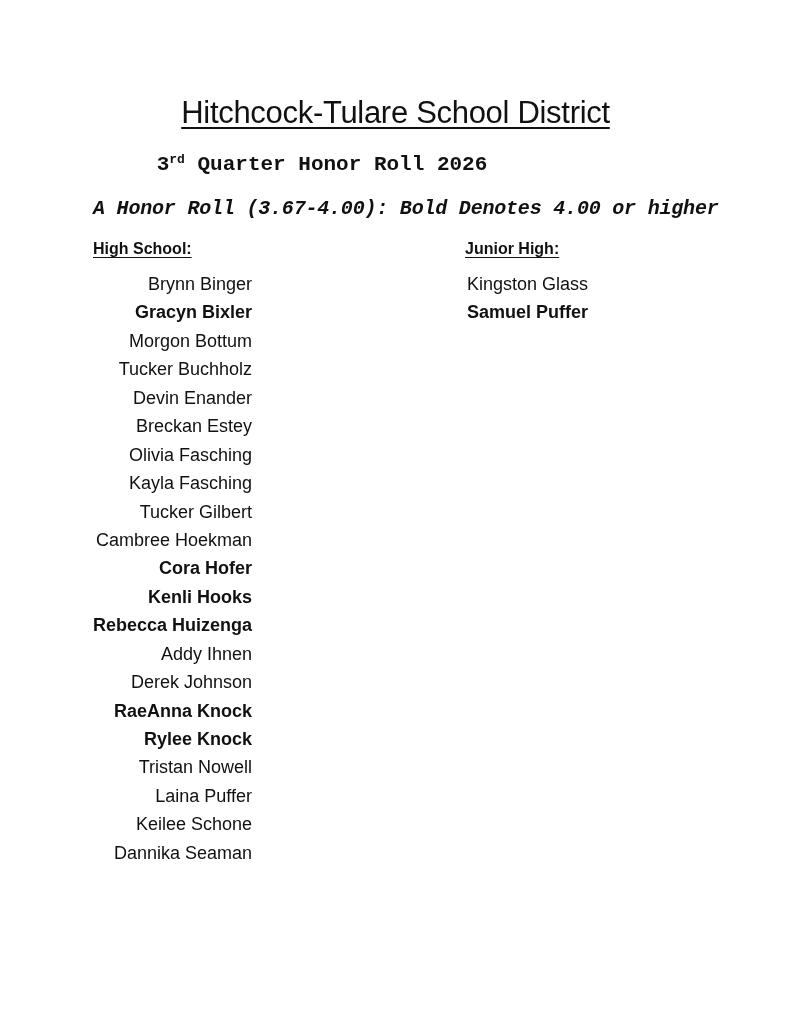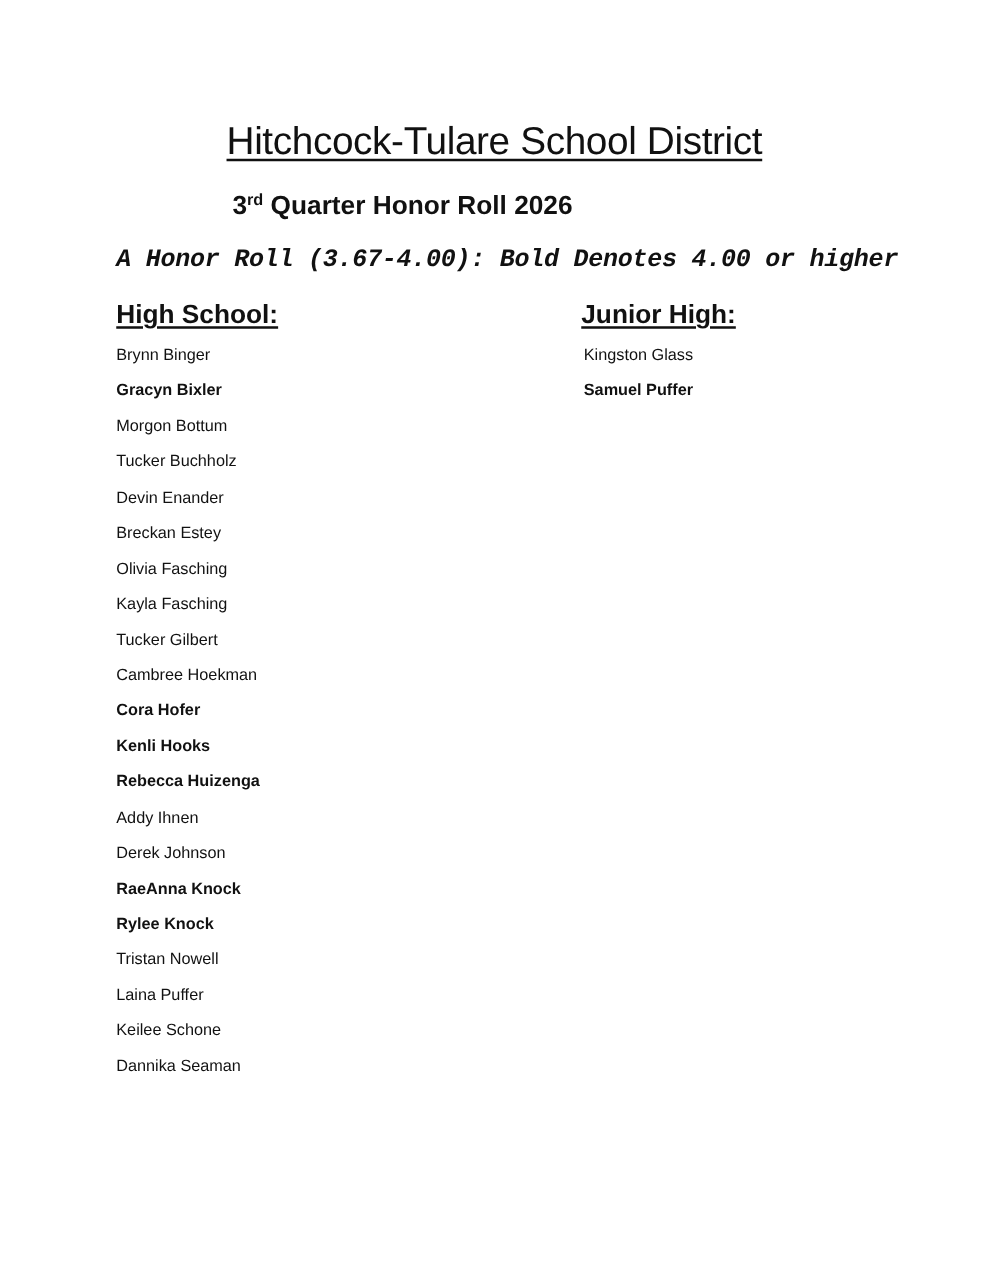--- a/index.html
+++ b/index.html
@@ -31,62 +31,64 @@
     }
     .subtitle {
       position: absolute;
       left: 0;
       width: 644px;
       top: 153px;
       text-align: center;
       font-size: 21px;
       font-weight: bold;
       margin: 0;
+      font-family: Liberation Mono, monospace;
     }
     .subtitle sup {
       font-size: 13px;
       vertical-align: 7px;
       line-height: 0;
     }
     .criteria {
       position: absolute;
       left: 93px;
       top: 197px;
       font-size: 20px;
       font-weight: bold;
       font-style: italic;
       margin: 0;
       letter-spacing: -0.2px;
       font-family: Liberation Mono, monospace;
     }
     .section-heading {
       position: absolute;
       top: 240px;
-      font-size: 21px;
+      font-size: 16px;
       font-weight: bold;
       text-decoration: underline;
       text-underline-offset: 3px;
       margin: 0;
     }
     .hs-heading { left: 93px; }
     .jh-heading { left: 465px; text-decoration: underline; }
     .name-list {
       position: absolute;
       top: 275px;
       list-style: none;
       margin: 0;
       padding: 0;
     }
     .hs-list { left: 93px; }
     .jh-list { left: 467px; }
     .name-list li {
       height: 28.45px;
       line-height: 18px;
-      font-size: 13px;
+      font-size: 18px;
       white-space: nowrap;
+      text-align: right;
     }
     .name-list li.bold {
       font-weight: bold;
     }
   </style>
 </head>
 <body>
 
 <h1 class="title">Hitchcock-Tulare School District</h1>
 

